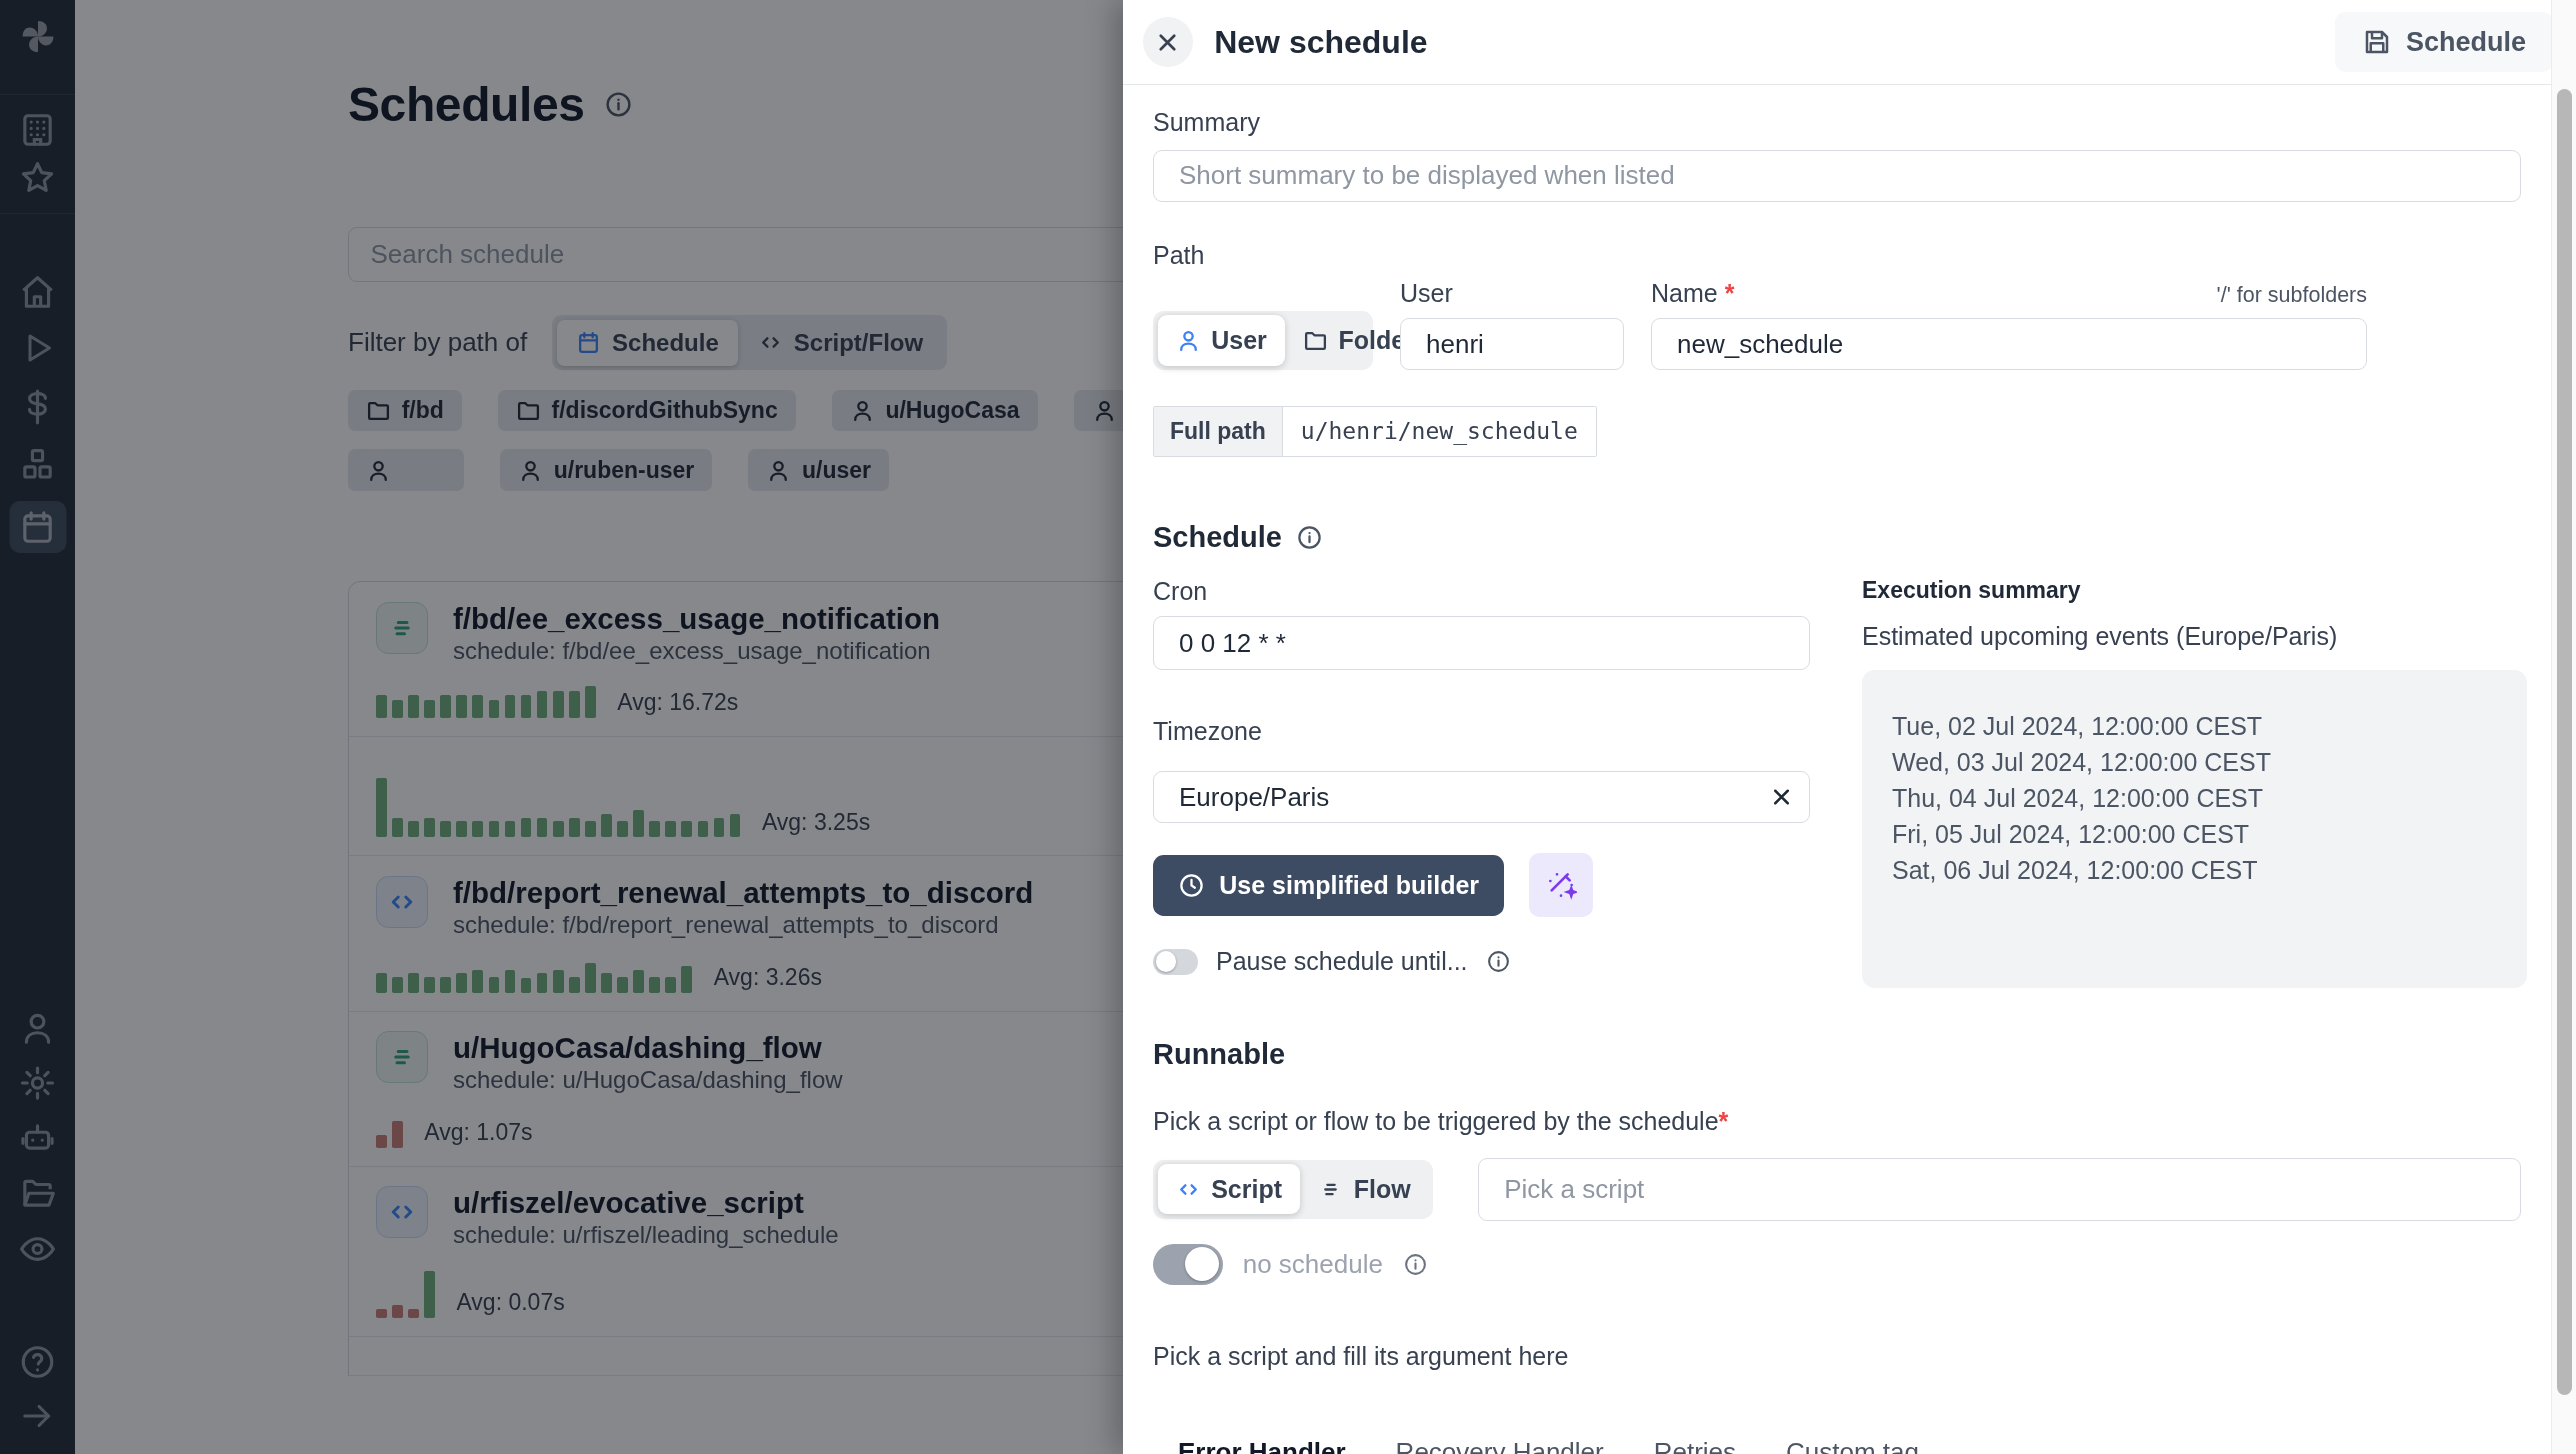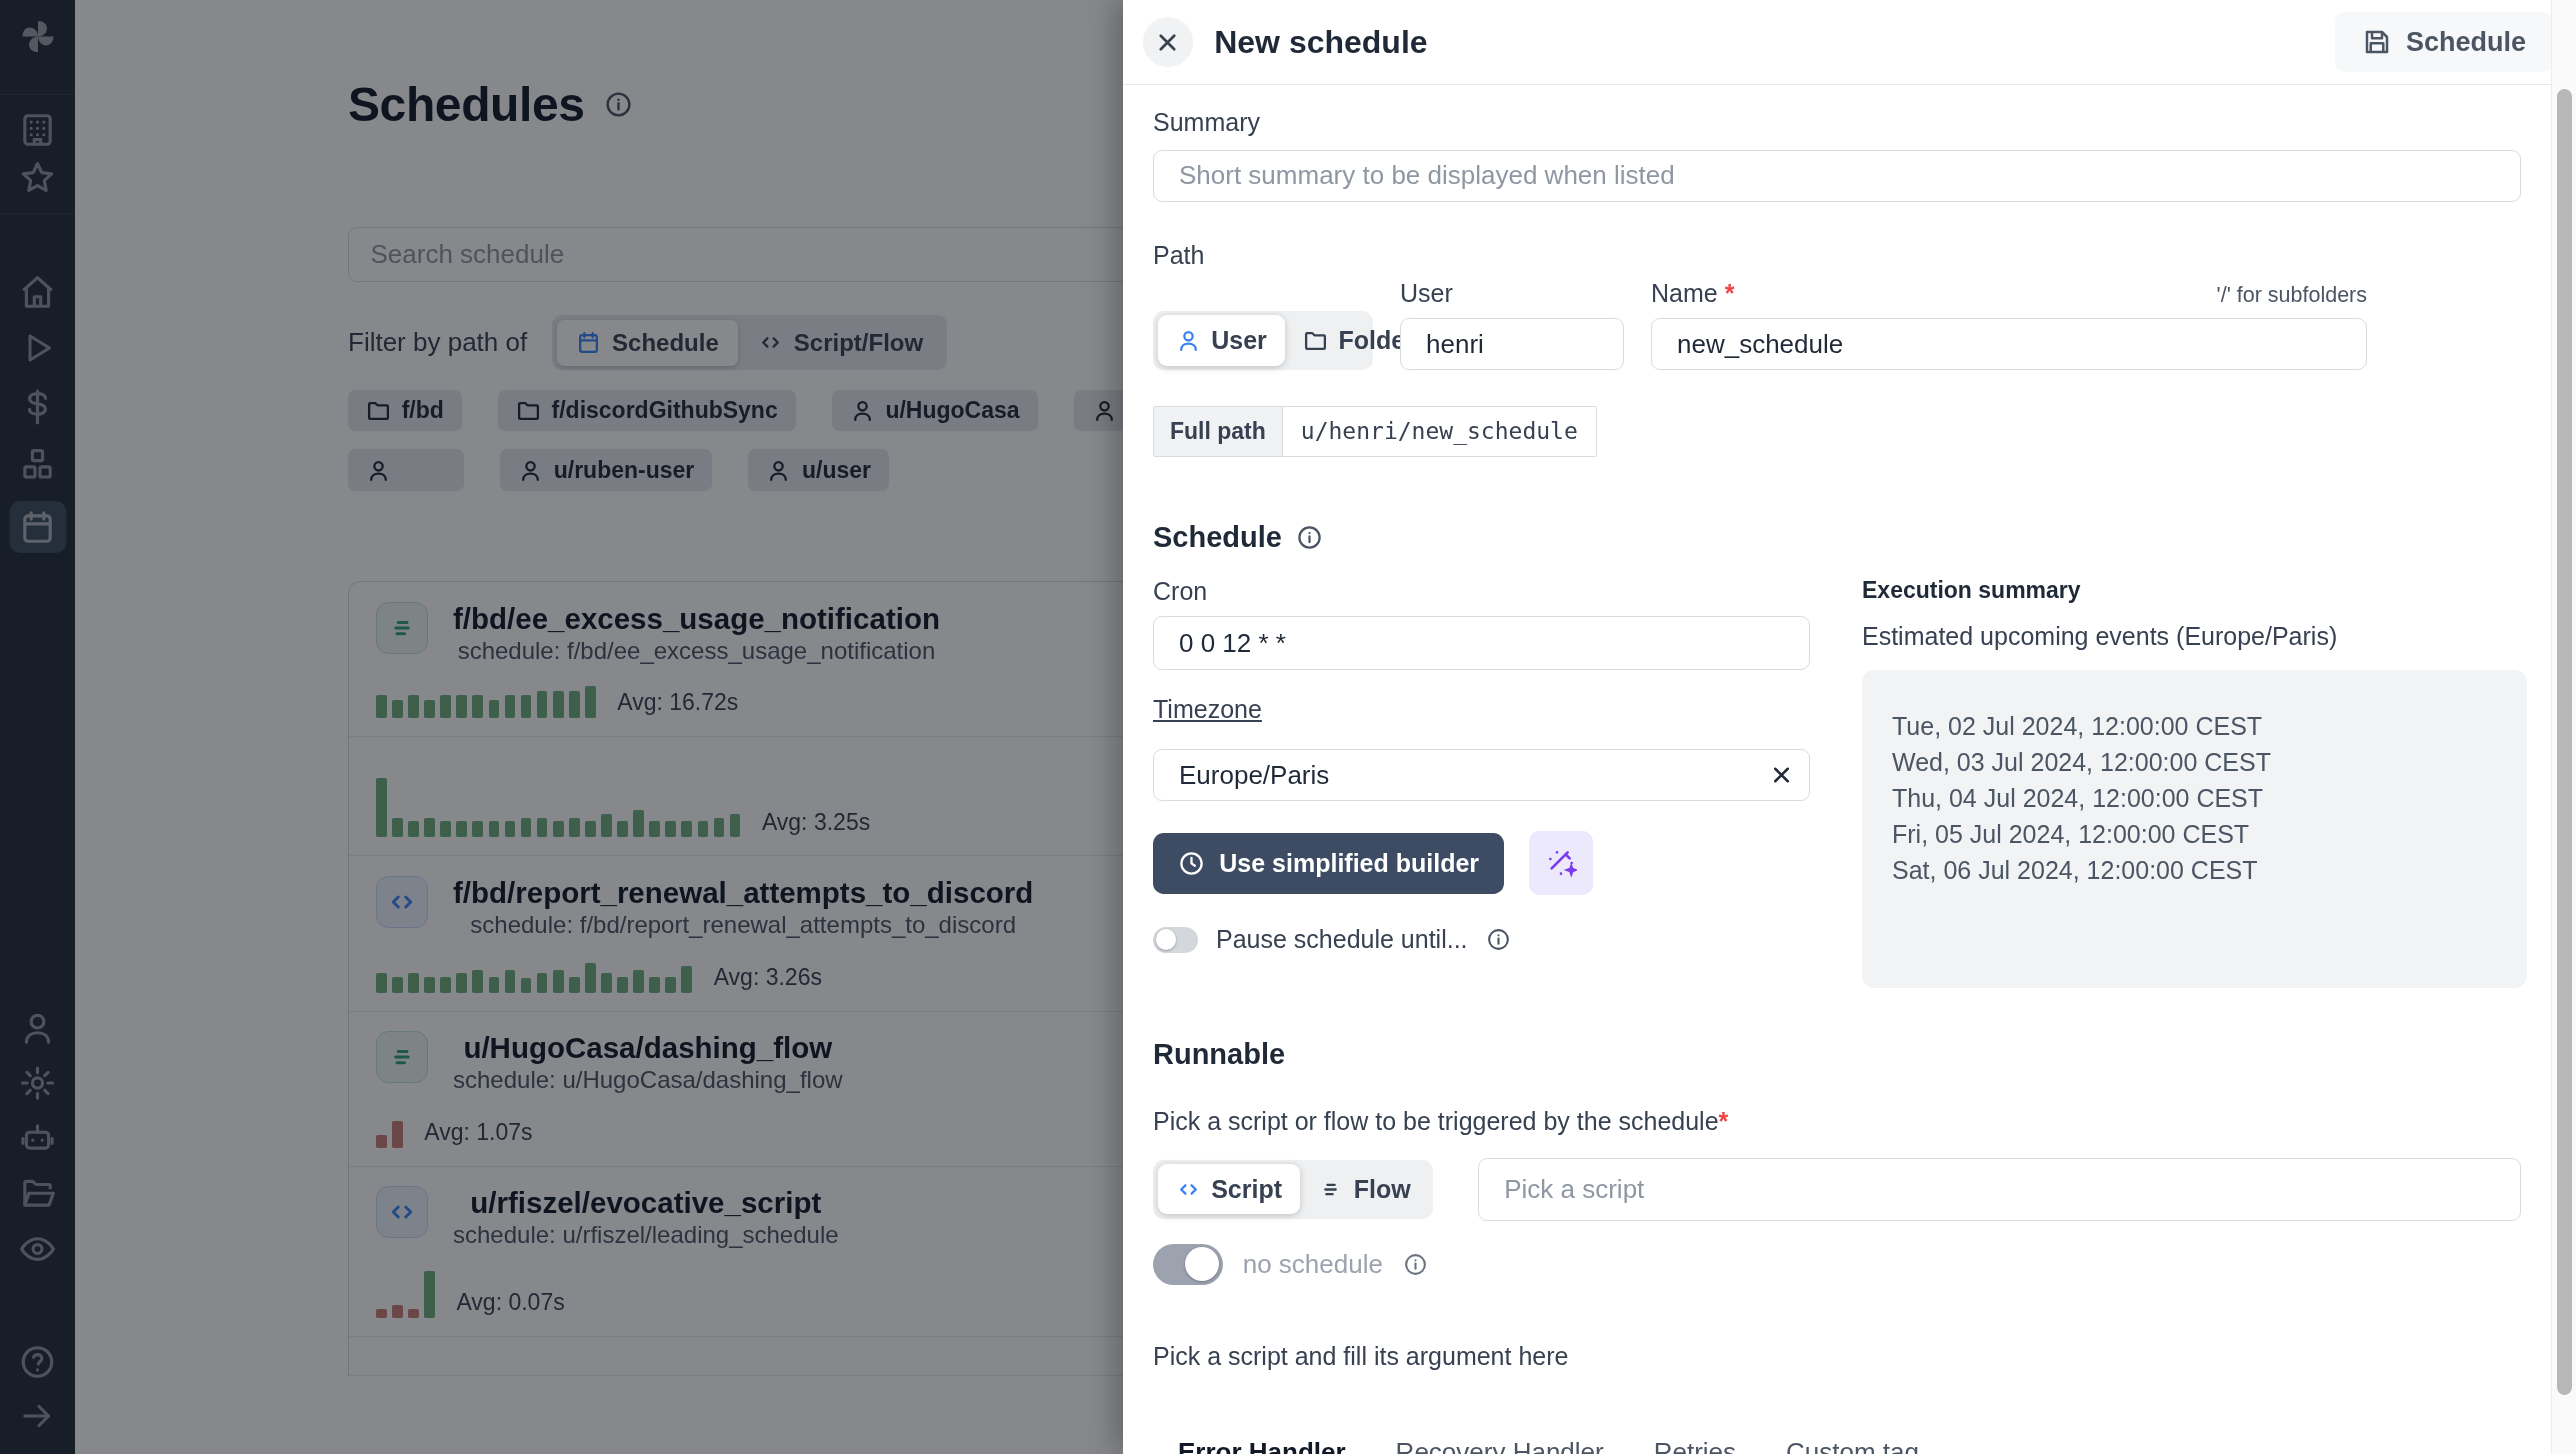--- a/index.html
+++ b/index.html
@@ -30,21 +30,21 @@
   .seg-btn { display:flex; align-items:center; gap:10.7px; font-size:24px; font-weight:700; color:#374151;
     padding:9px 19.7px; border-radius:7.2px; border:none; background:transparent; cursor:pointer; }
   .seg-btn.sel { background:#ffffff; box-shadow:0 1.8px 5.4px rgba(0,0,0,0.18); }
   .chips { position:absolute; left:273px; top:390px; width:894px; display:flex; flex-wrap:wrap; gap:18px 36px; }
   .chip { display:flex; align-items:center; gap:10.7px; background:#e4e6ea; border-radius:7.2px; padding:7.2px 18px;
     font-size:23px; font-weight:700; color:#1f2937; border:none; cursor:pointer; white-space:nowrap; }
   .chip.clipped { min-width:116px; }
 
   .list { position:absolute; left:273px; top:581px; width:1270px; background:#fff;
     border:0.9px solid #d7dadf; border-bottom:none; border-radius:12.5px 12.5px 0 0; }
-  .row { padding:19.7px 27px 18px 27px; border-bottom:0.9px solid #e5e7eb;text-align:center; }
+  .row { padding:19.7px 27px 18px 27px; border-bottom:0.9px solid #e5e7eb; }
   .row-head { display:flex; gap:25px; }
   .kind-icon { width:52px; height:52px; border-radius:12.5px; display:flex; align-items:center; justify-content:center; flex:0 0 auto; }
   .kind-flow { background:#eef7f1; border:1.8px solid #bfe0cd; color:#2f9e72; }
   .kind-script { background:#eef3fd; border:1.8px solid #c7d9f6; color:#3b82f6; }
   .row-title { font-size:29.5px; font-weight:700; color:#111827; }
   .row-sub { font-size:24px; color:#4b5563; margin-top:1px; }
   .row-stats { display:flex; align-items:flex-end; gap:21.5px; margin-top:21.5px; min-height:32px; }
   .bars { display:flex; align-items:flex-end; gap:5.4px; }
   .bar { width:10.7px; border-radius:1.8px; display:inline-block; }
   .bar.g { background:#6fae7c; }
@@ -85,21 +85,21 @@
   .fullpath { display:inline-flex; margin-top:36px; border:1.3px solid #d8dce1; border-radius:2px; overflow:hidden; }
   .fullpath-label { background:#f1f2f4; font-size:23px; font-weight:700; color:#374151; padding:10.7px 16px; border-right:1.3px solid #d8dce1; }
   .fullpath-value { font-family:"DejaVu Sans Mono", monospace; font-size:23px; color:#374151; padding:10.7px 18px; background:#fff; }
 
   .section-head { display:flex; align-items:center; gap:14.3px; font-size:29px; font-weight:700; color:#1f2937; }
   .sched-section { margin-top:64px; }
   .two-col { display:flex; gap:52px; margin-top:23px; }
   .col-left { width:657px; flex:0 0 auto; }
   .col-right { width:665px; flex:0 0 auto; }
   .cron-input { margin-top:10.7px; height:54px; }
-  .tz-label { margin-top:25px;text-decoration:underline; }
+  .tz-label { margin-top:47px; }
   .tz-wrap { position:relative; margin-top:25px; }
   .tz-clear { position:absolute; right:16px; top:50%; transform:translateY(-50%); background:none; border:none; color:#1f2937; cursor:pointer; }
   .builder-row { display:flex; gap:25px; margin-top:30px; align-items:center; }
   .builder-btn { display:flex; align-items:center; gap:14.3px; background:#3e4c63; color:#fff; font-size:25px; font-weight:700;
     border:none; border-radius:10.7px; padding:16px 25px; cursor:pointer; }
   .wand-btn { width:64px; height:64px; border-radius:10.7px; background:#ece9fd; border:none; display:flex;
     align-items:center; justify-content:center; color:#7c3aed; cursor:pointer; }
   .pause-row { display:flex; align-items:center; gap:18px; margin-top:30px; }
   .toggle-sm { width:45px; height:26px; border-radius:13.4px; background:#d4d8dd; position:relative; border:none; cursor:pointer; flex:0 0 auto; }
   .toggle-sm .knob { position:absolute; left:2.7px; top:2.7px; width:20.6px; height:20.6px; border-radius:50%; background:#fff; box-shadow:0 0.9px 2.7px rgba(0,0,0,0.3); }

